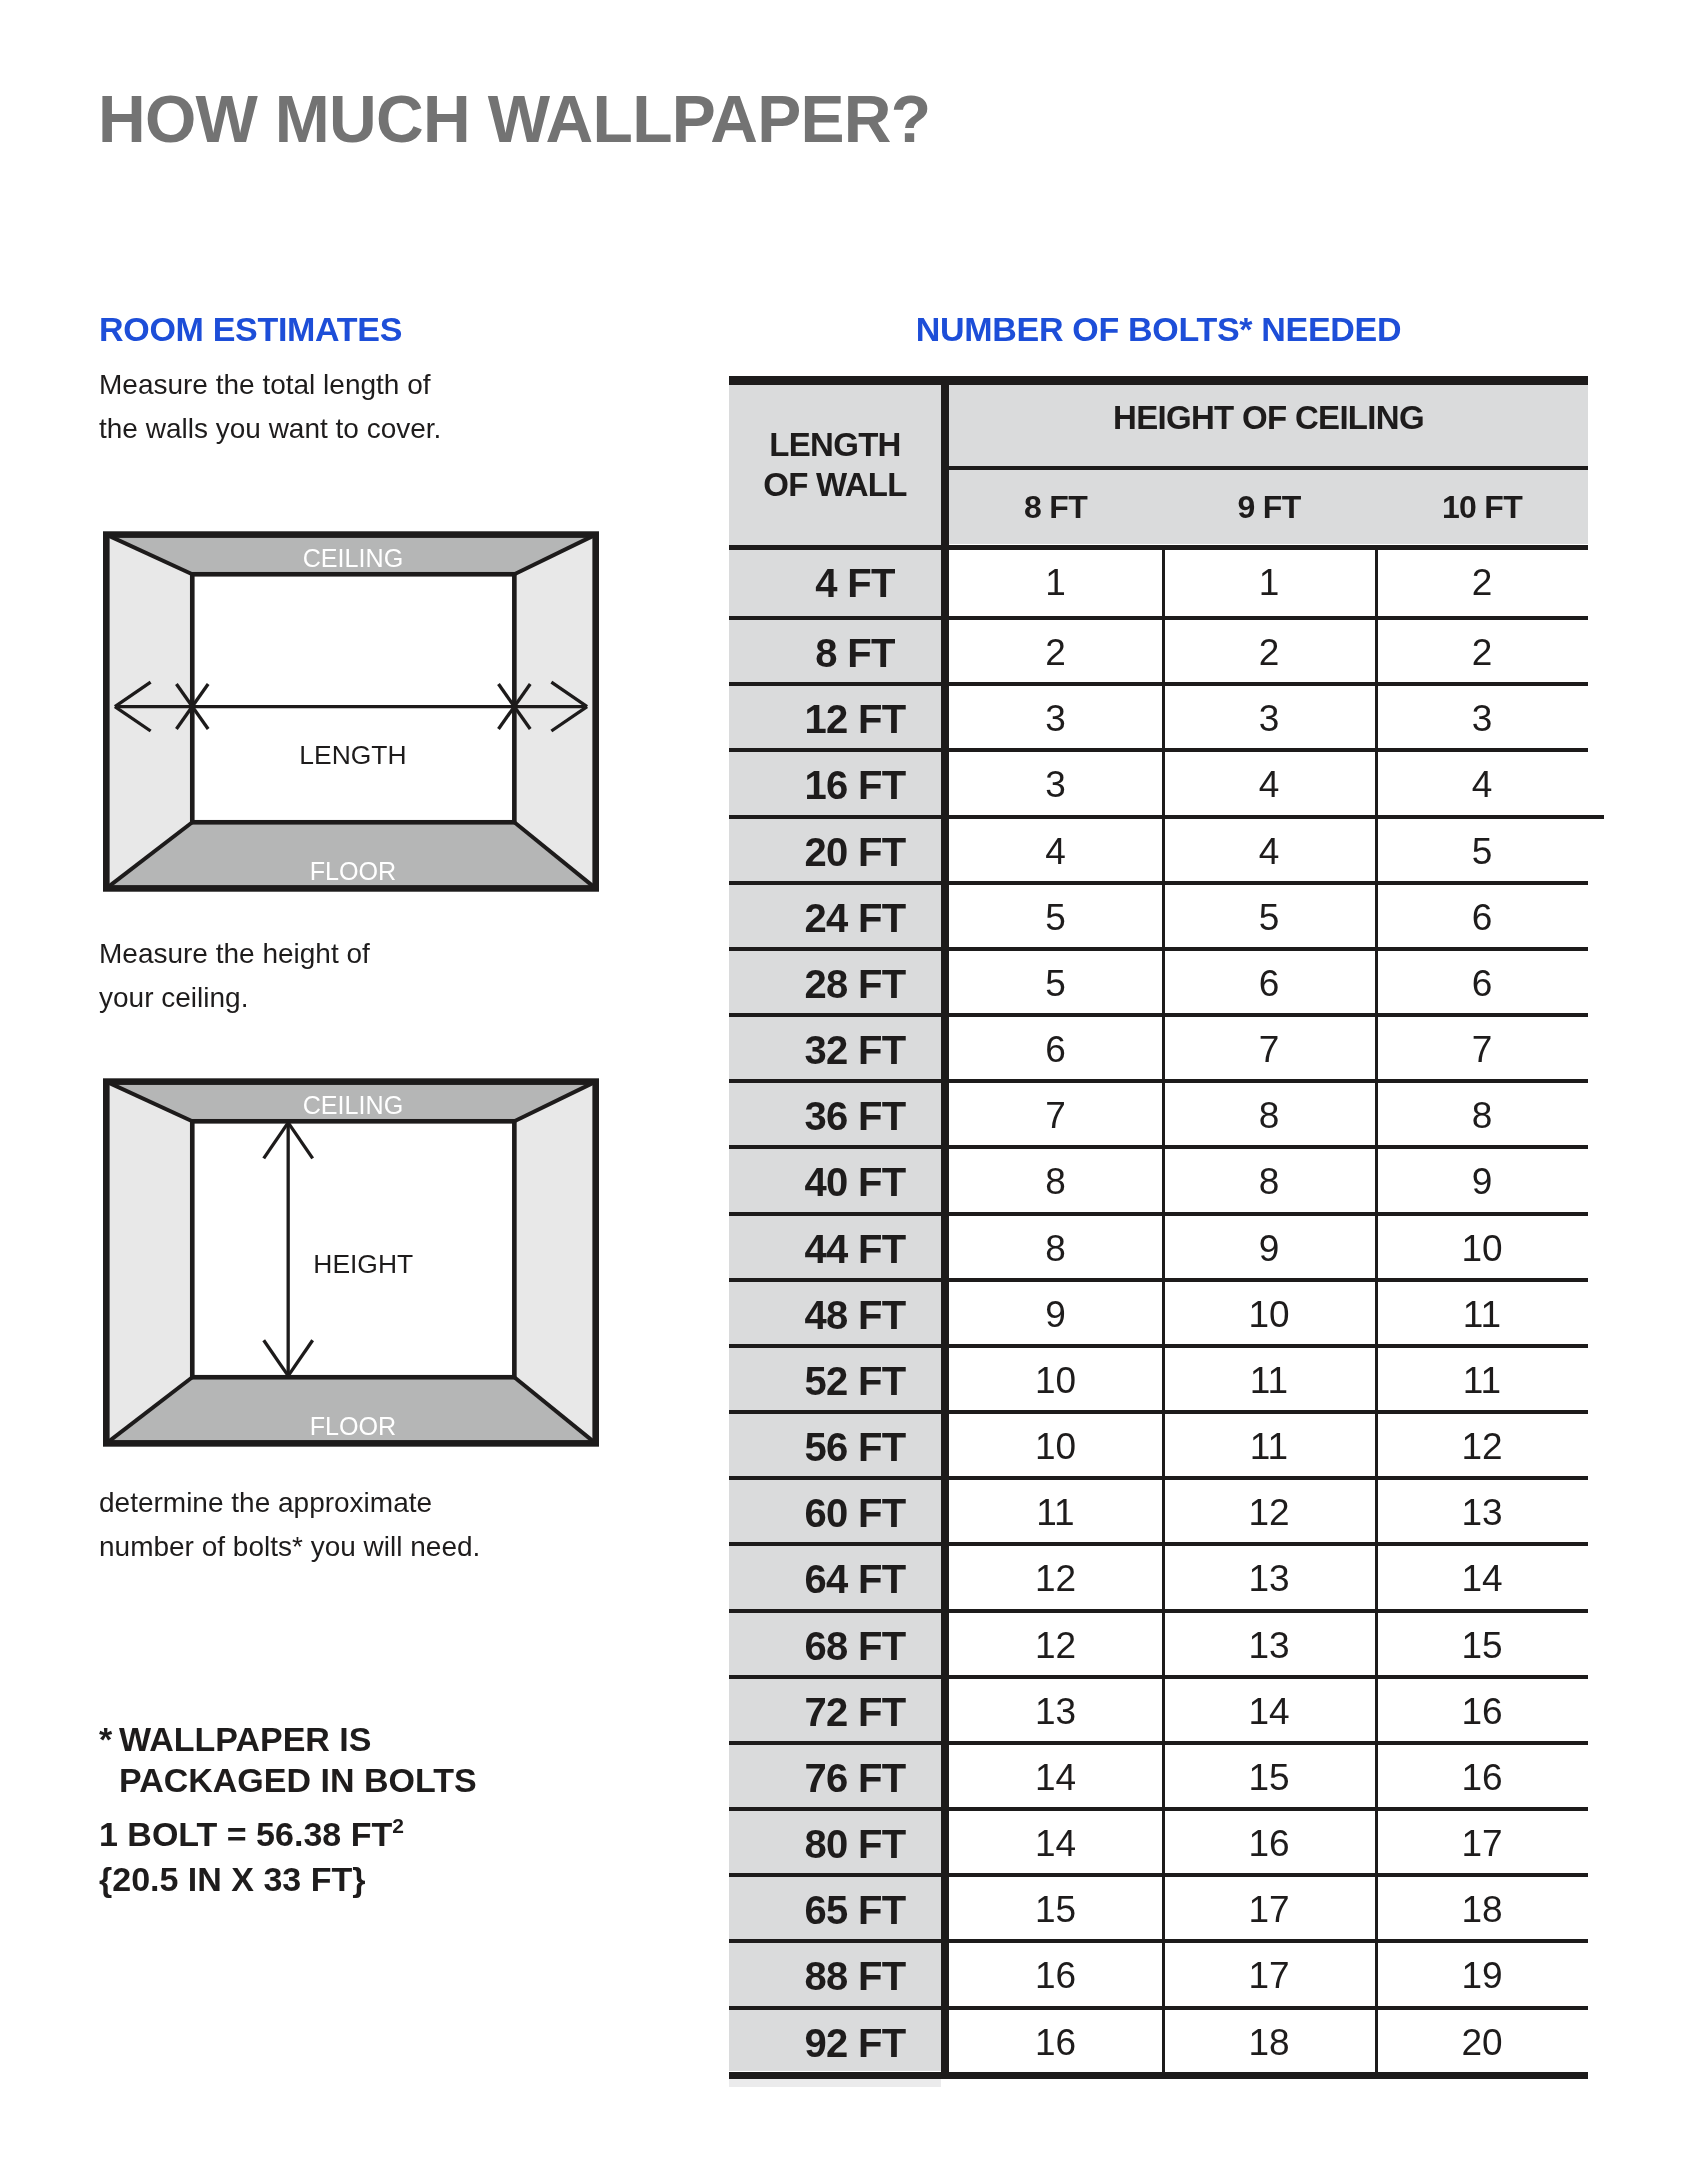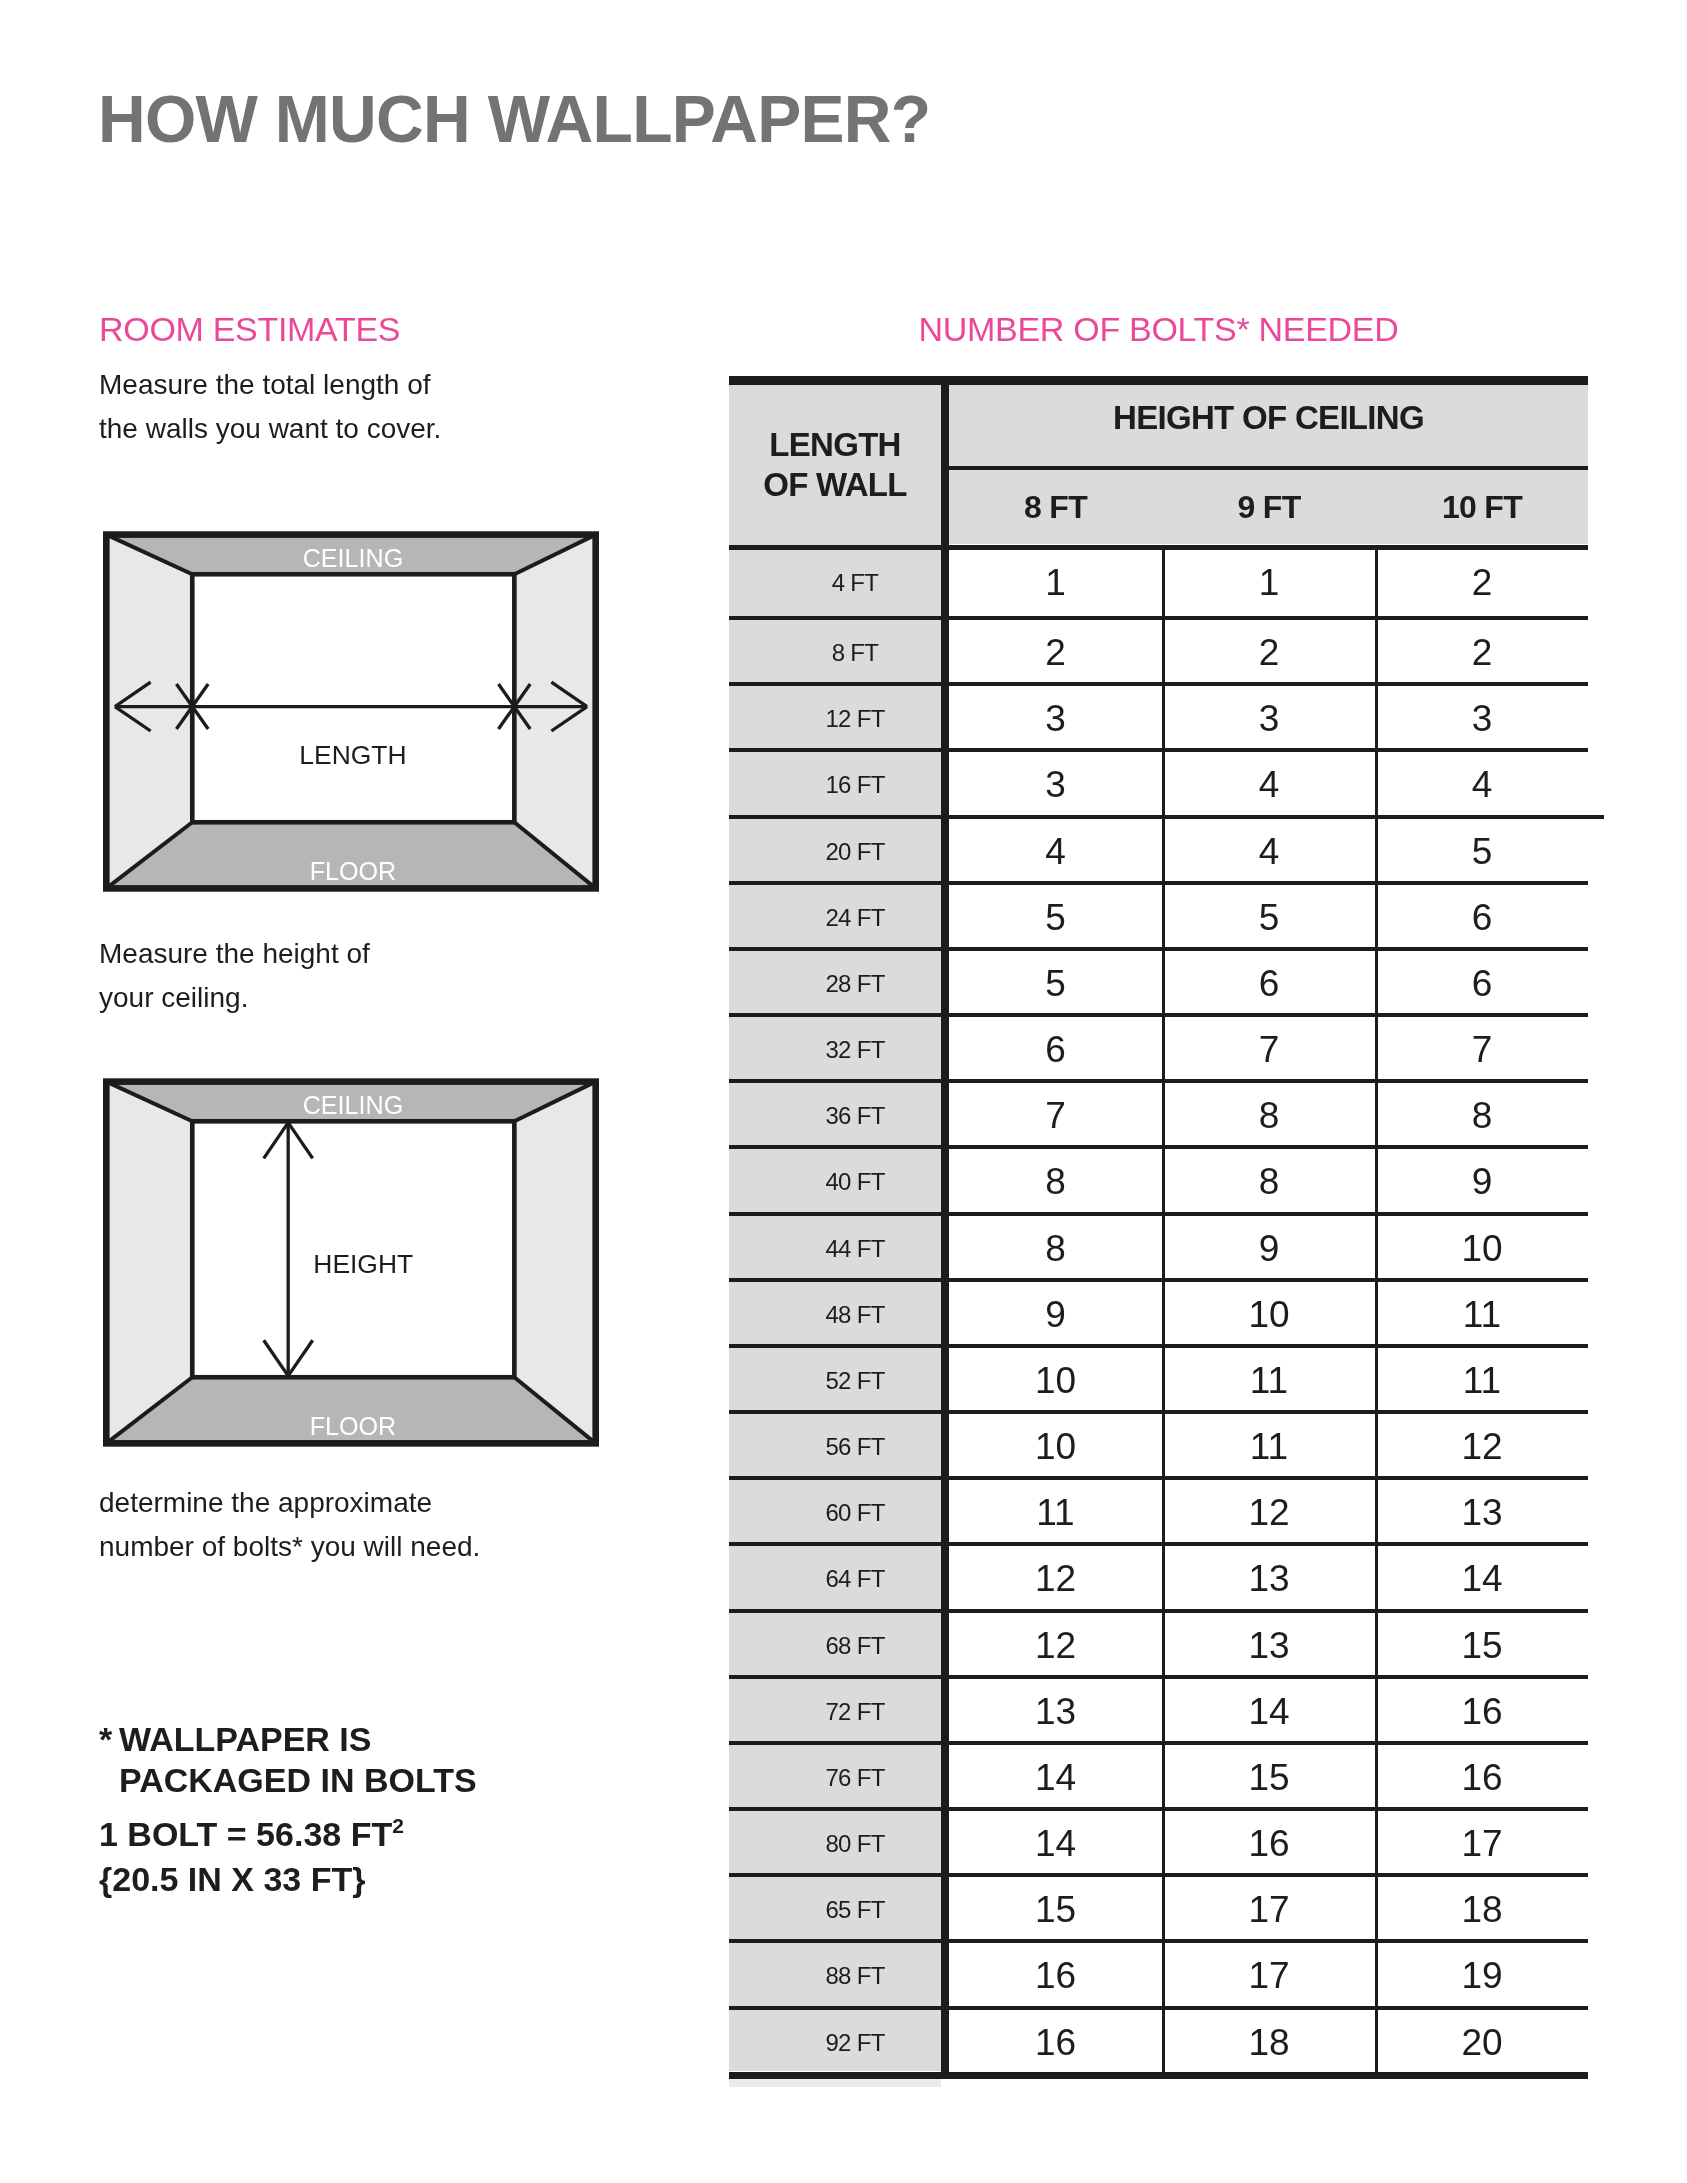--- a/index.html
+++ b/index.html
@@ -2,21 +2,21 @@
 <html style="font-size:10.6px"><head>
 <meta charset="utf-8">
 <style>
   html,body{margin:0;padding:0;background:#ffffff;}
   .page{position:relative;width:1687px;height:2183px;background:#ffffff;
         font-family:"Liberation Sans",sans-serif;color:#1e1c1c;overflow:hidden;}
   .abs{position:absolute;}
 
   .title{left:98px;top:86px;font-size:66px;font-weight:700;color:#737373;
          letter-spacing:-0.7px;line-height:1;white-space:nowrap;}
-  .sec-heading{font-size:34px;font-weight:400;color:#ec4899;letter-spacing:-0.3px;
+  .sec-heading{font-size:34px;font-weight:700;color:#1d4ed8;letter-spacing:-0.3px;
                line-height:1;white-space:nowrap;}
   .para .line{font-size:28px;line-height:44px;white-space:nowrap;}
 
   .foot{left:99px;font-weight:700;}
   .foot .line{font-size:34px;line-height:41px;white-space:nowrap;font-weight:700;}
   .foot .indent{padding-left:20px;}
   .star{display:inline-block;width:20px;}
   sup.sq{font-size:21px;vertical-align:baseline;position:relative;top:-13.2px;}
 
   
@@ -38,21 +38,21 @@
   .grp-hdr{position:absolute;left:220px;top:9.3px;width:639px;height:66px;
            display:flex;align-items:center;justify-content:center;
            font-size:33px;font-weight:700;letter-spacing:-0.7px;}
   .sub-hdr{position:absolute;top:94px;height:75px;display:flex;align-items:center;
            justify-content:center;font-size:32px;font-weight:700;letter-spacing:-0.7px;}
   .sub-hdr.s0{left:220px;width:213px;} .sub-hdr.s1{left:435px;width:210px;} .sub-hdr.s2{left:648px;width:210px;}
 
   .trow{position:absolute;left:0;width:859px;height:66px;}
   .trow.sep{border-top:4px solid #1d1b1b;}
   .tlabel{position:absolute;left:0;top:0;width:252px;height:100%;display:flex;
-          align-items:center;justify-content:center;font-size:24px;font-weight:400;letter-spacing:-0.7px;}
+          align-items:center;justify-content:center;font-size:40px;font-weight:700;letter-spacing:-0.7px;}
   .tval{position:absolute;top:0;height:100%;display:flex;align-items:center;
         justify-content:center;font-size:37px;}
   .tval.c0{left:220px;width:213px;} .tval.c1{left:435px;width:210px;} .tval.c2{left:648px;width:210px;}
 
   svg text{font-family:"Liberation Sans",sans-serif;}
 </style>
 </head>
 <body>
 
 <div class="page">

